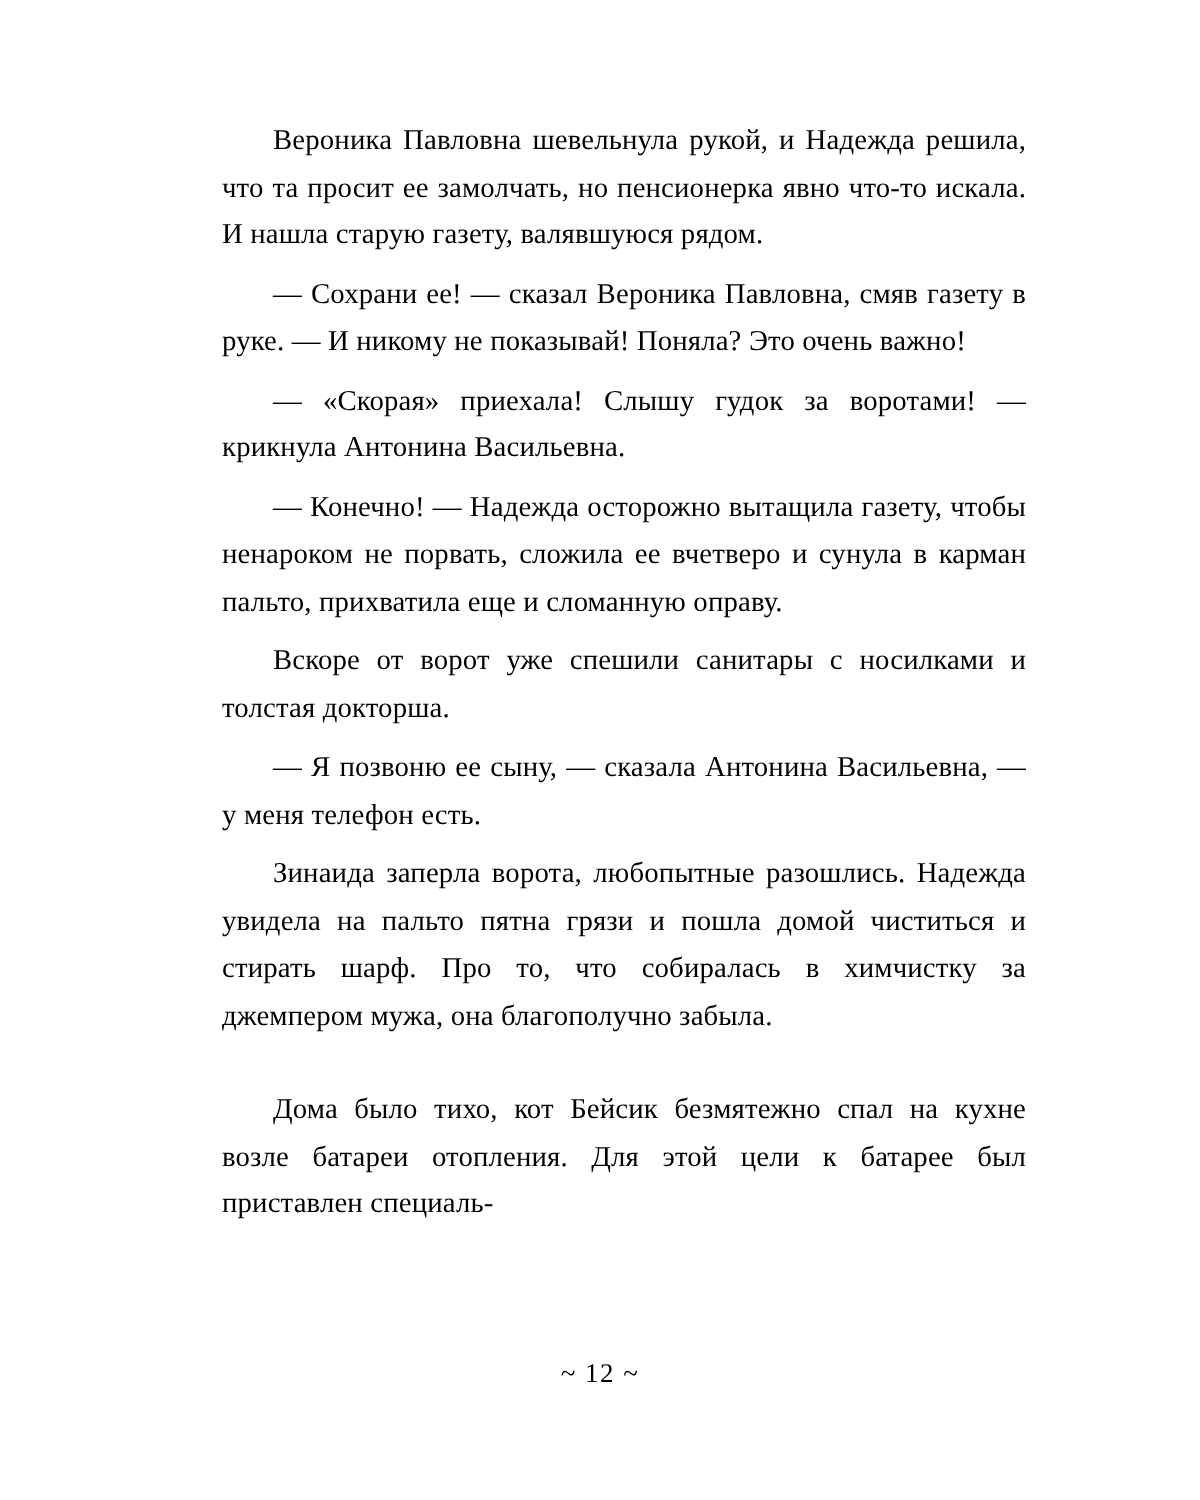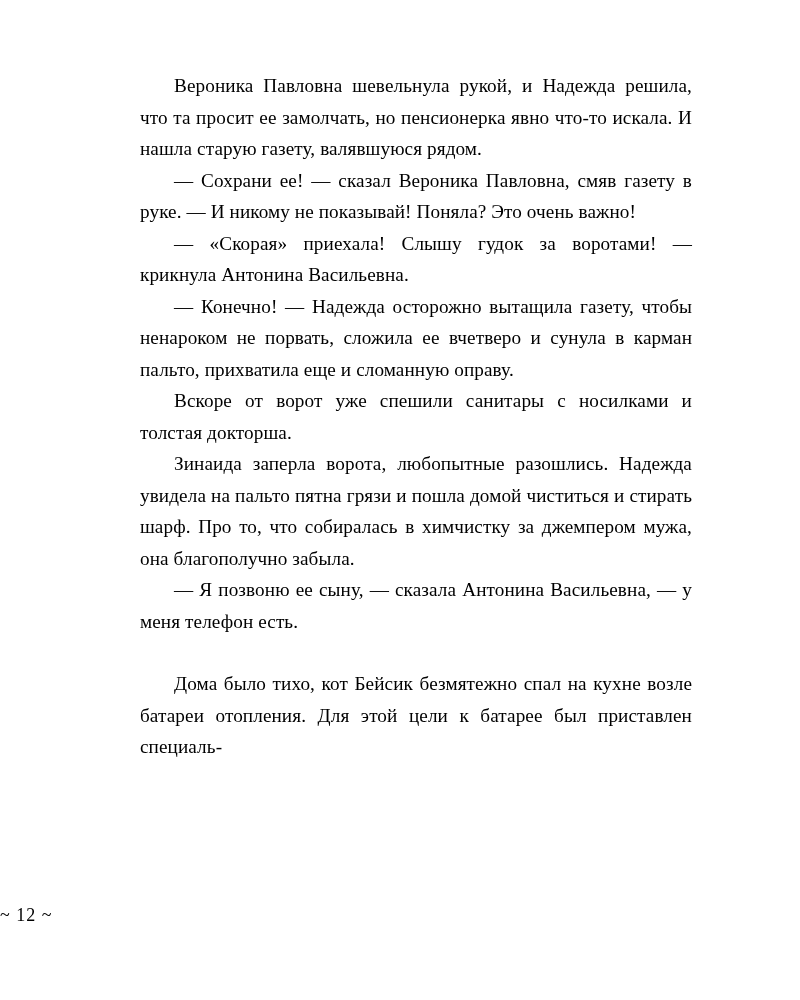--- a/index.html
+++ b/index.html
@@ -22,44 +22,44 @@
     padding: 70px 108px 0 140px;
   }
   .body-text {
     font-size: 19.2px;
     line-height: 31.5px;
     text-align: justify;
     text-justify: inter-word;
     letter-spacing: 0.1px;
   }
   .para {
-    margin: 0;
+    margin: 8px;
     text-indent: 34px;
   }
   .para.gap-before {
     margin-top: 31px;
   }
   .folio {
     position: absolute;
     left: 0;
     right: 0;
     top: 905px;
-    text-align: left;
+    text-align: center;
     font-size: 18px;
     letter-spacing: 1px;
   }
 </style>
 </head>
 <body>
 
 <div class="page">
   <div class="body-text">
     <p class="para">Вероника Павловна шевельнула рукой, и Надежда решила, что та просит ее замолчать, но пенсионерка явно что‑то искала. И нашла старую газету, валявшуюся рядом.</p>
     <p class="para">— Сохрани ее! — сказал Вероника Павловна, смяв газету в руке. — И никому не показывай! Поняла? Это очень важно!</p>
     <p class="para">— «Скорая» приехала! Слышу гудок за воротами! — крикнула Антонина Васильевна.</p>
     <p class="para">— Конечно! — Надежда осторожно вытащила газету, чтобы ненароком не порвать, сложила ее вчетверо и сунула в карман пальто, прихватила еще и сломанную оправу.</p>
     <p class="para">Вскоре от ворот уже спешили санитары с носилками и толстая докторша.</p>
+    <p class="para">— Я позвоню ее сыну, — сказала Антонина Васильевна, — у меня телефон есть.</p>
     <p class="para">Зинаида заперла ворота, любопытные разошлись. Надежда увидела на пальто пятна грязи и пошла домой чиститься и стирать шарф. Про то, что собиралась в химчистку за джемпером мужа, она благополучно забыла.</p>
-    <p class="para">— Я позвоню ее сыну, — сказала Антонина Васильевна, — у меня телефон есть.</p>
     <p class="para gap-before">Дома было тихо, кот Бейсик безмятежно спал на кухне возле батареи отопления. Для этой цели к батарее был приставлен специаль-</p>
   </div>
   <div class="folio">~ 12 ~</div>
 </div>
 
 </body></html>

